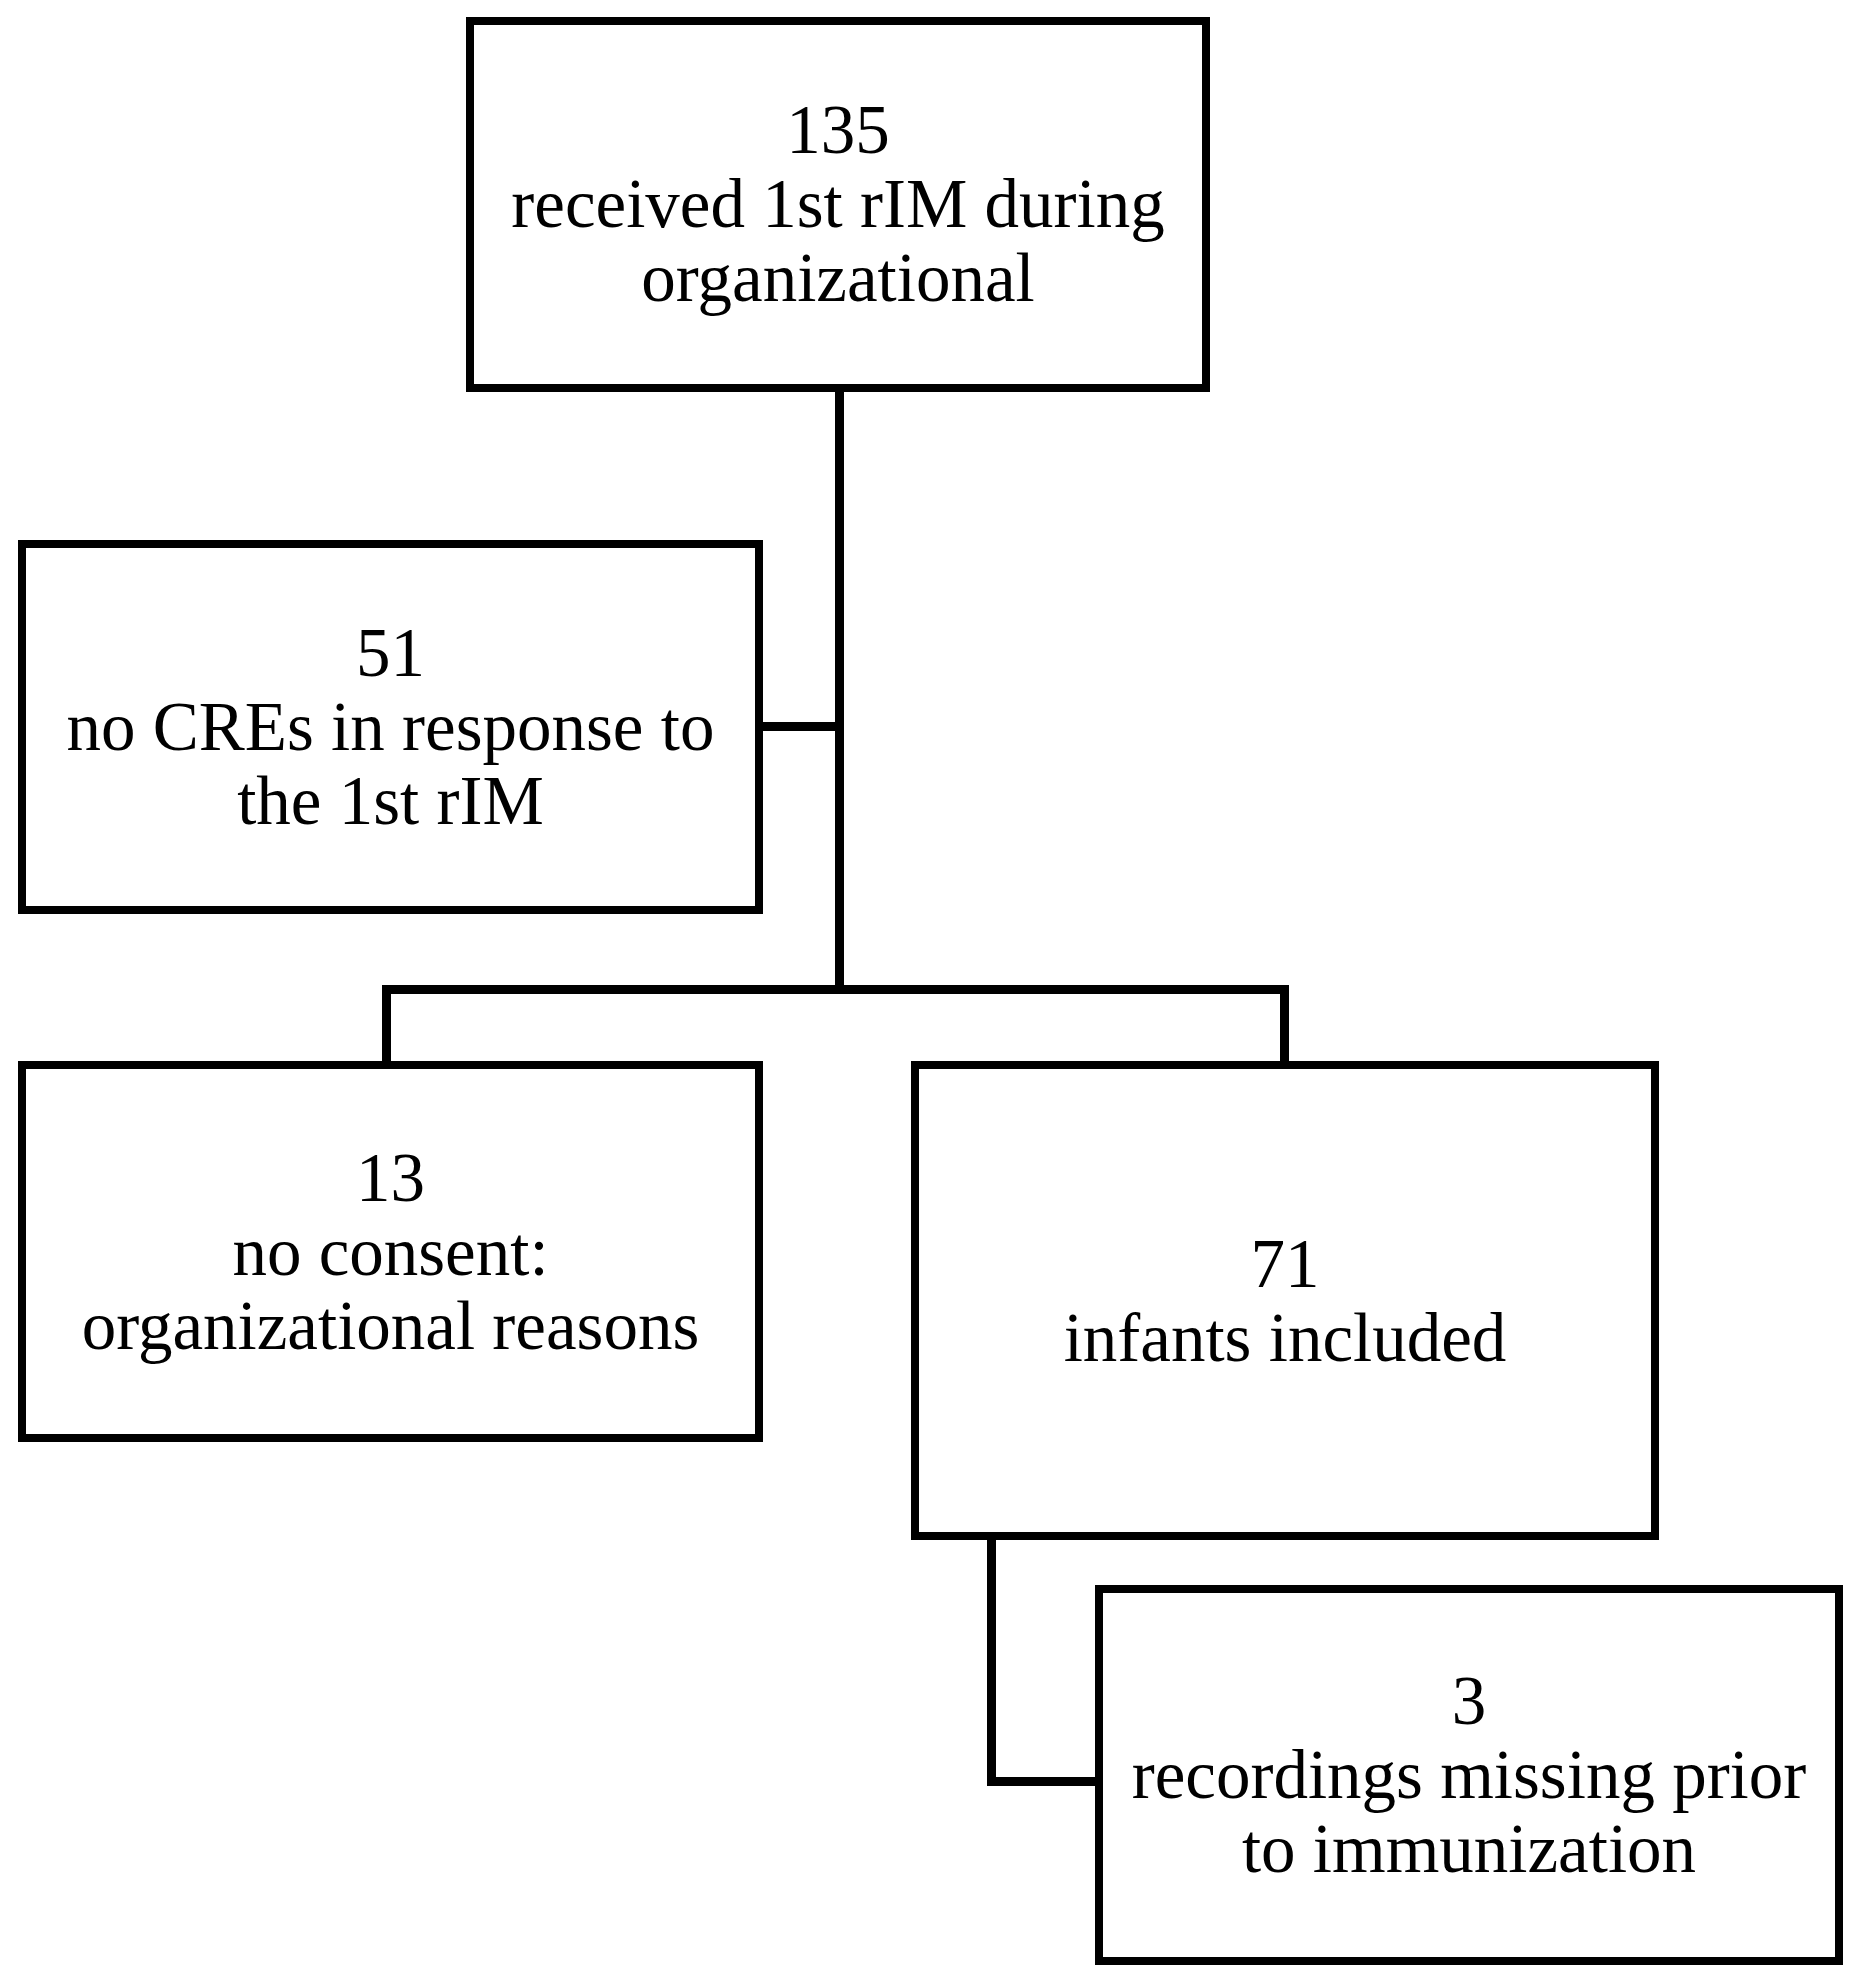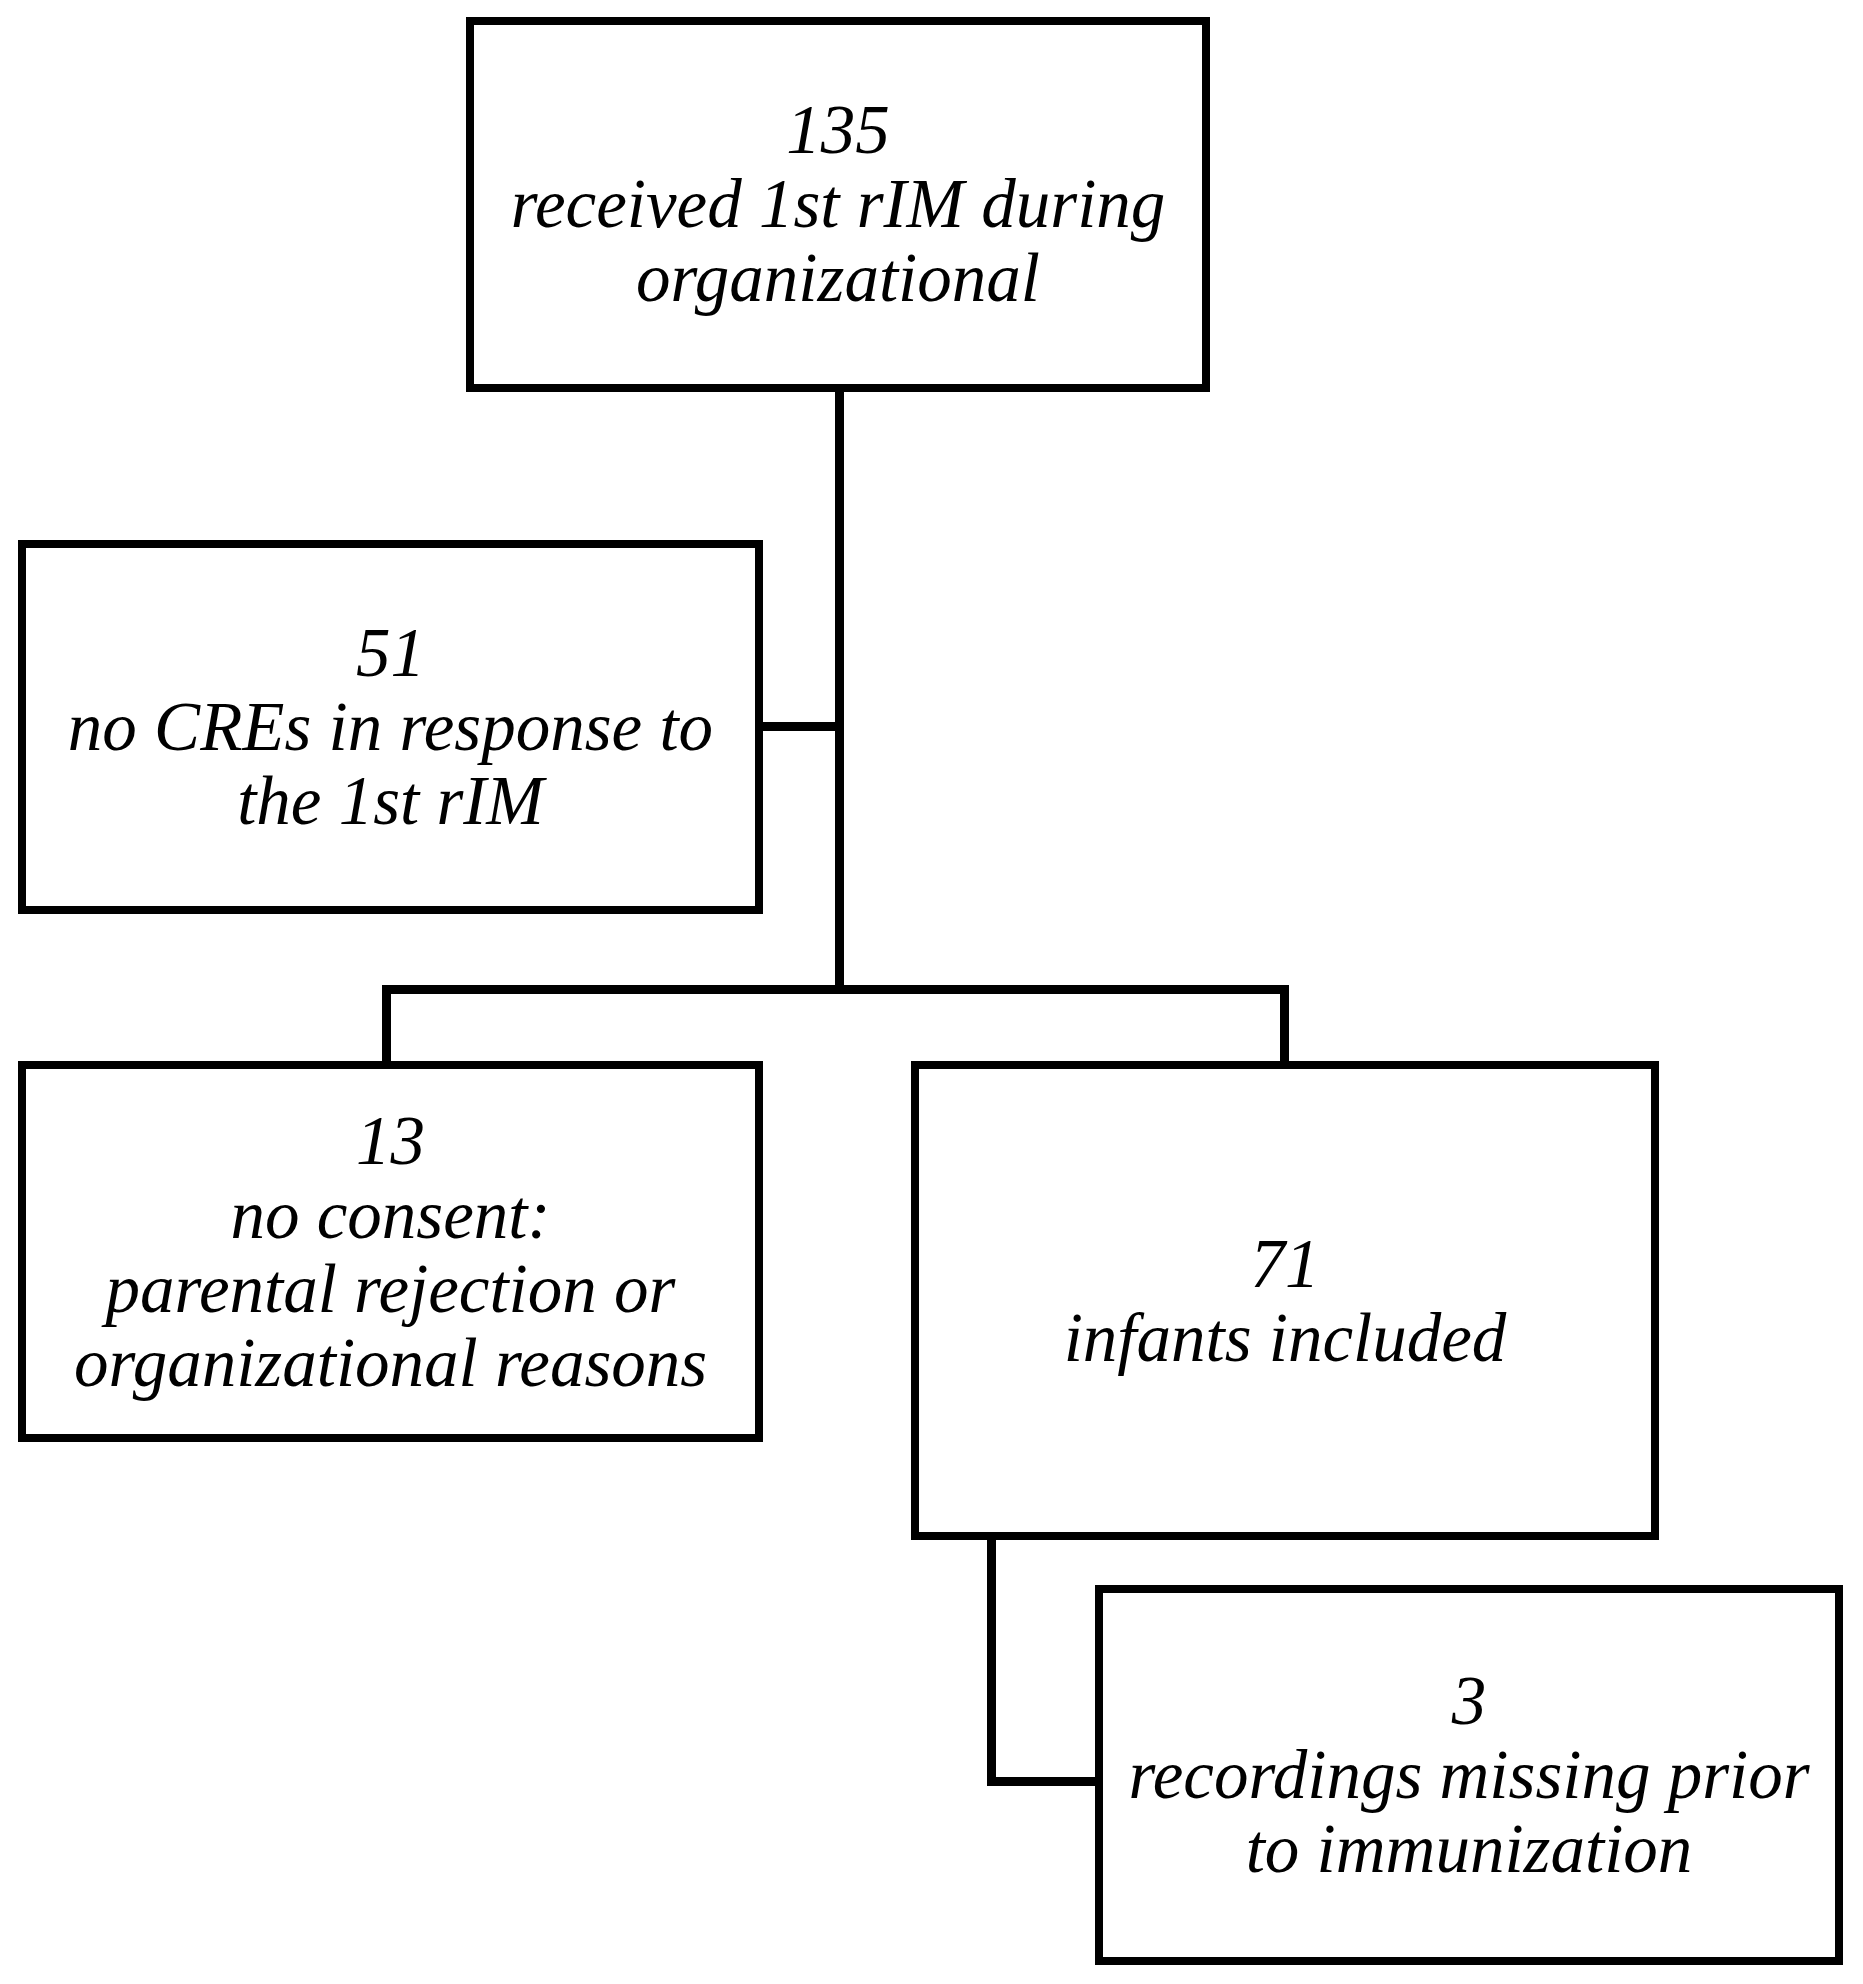--- a/index.html
+++ b/index.html
@@ -22,21 +22,20 @@
     background: #ffffff;
     border: 8.6px solid #000000;
     display: flex;
     flex-direction: column;
     align-items: center;
     justify-content: center;
     text-align: center;
     font-size: 69px;
     line-height: 74px;
     white-space: nowrap;
-    font-style: italic;
   }
   .conn {
     position: absolute;
     background: #000000;
   }
   
   #box-received   { left: 466px;  top: 16.6px;   width: 744px; height: 375px; }
   #box-no-cres    { left: 18px;   top: 540px;  width: 745px; height: 374px; }
   #box-no-consent { left: 18px;   top: 1061px; width: 745px; height: 381px; text-align: right; }
   #box-included   { left: 911px; top: 1061px; width: 748px; height: 479px; }
@@ -71,21 +70,20 @@
 
   <div class="flow-box" id="box-no-cres">
     <div>51</div>
     <div>no CREs in response to</div>
     <div>the 1st rIM</div>
   </div>
 
   <div class="flow-box" id="box-no-consent">
     <div>13</div>
     <div>no consent:</div>
-    <div>parental rejection or</div>
     <div>organizational reasons</div>
   </div>
 
   <div class="flow-box" id="box-included">
     <div>71</div>
     <div>infants included</div>
   </div>
 
   <div class="flow-box" id="box-recordings">
     <div>3</div>

